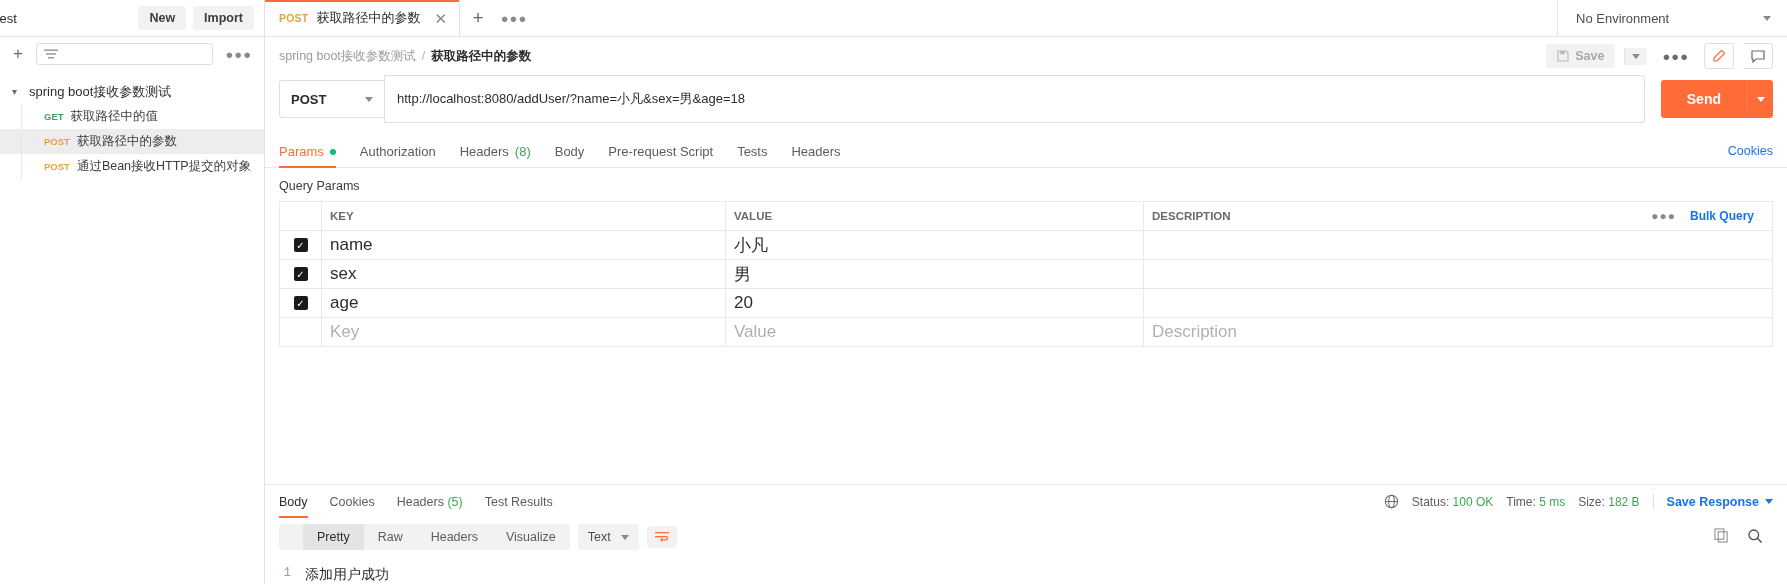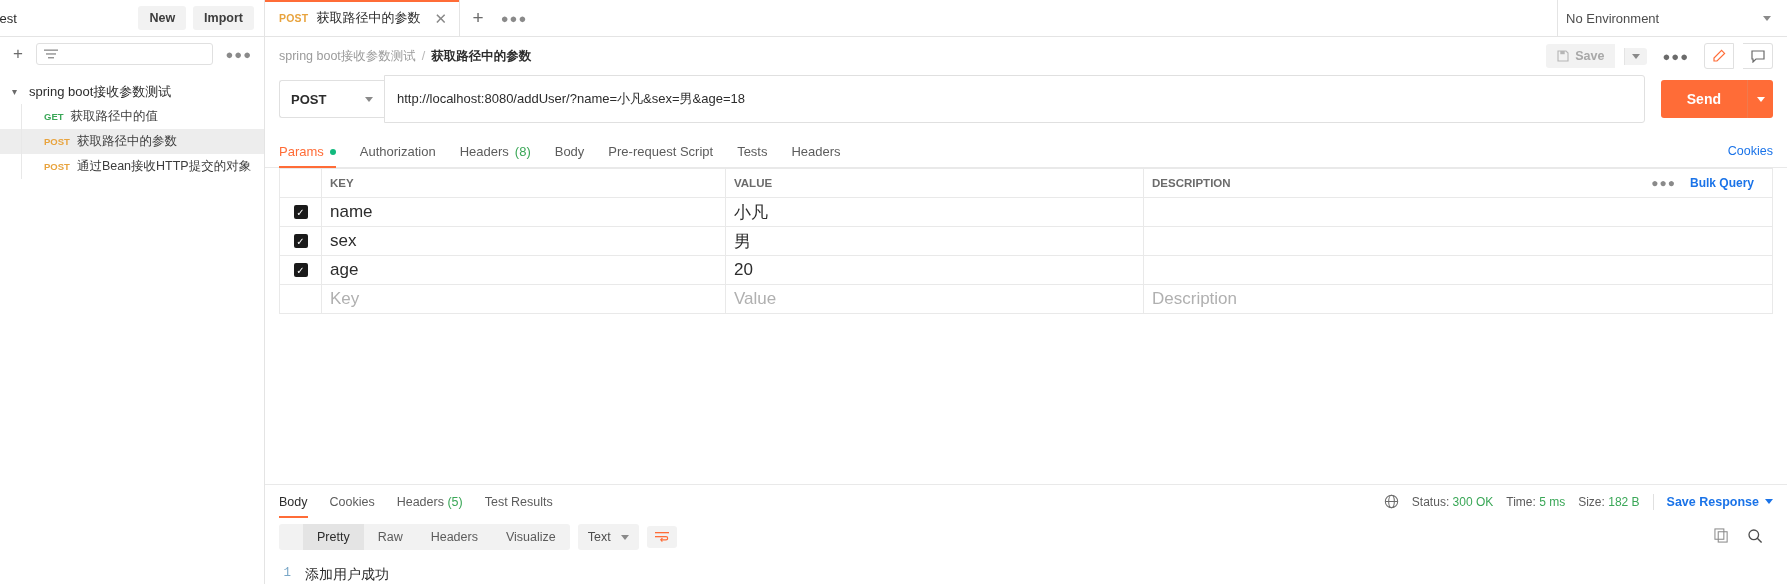--- a/index.html
+++ b/index.html
@@ -21,21 +21,21 @@
   .topbar-right { flex: 1; display: flex; align-items: stretch; position: relative; }
   .tabstrip { display:flex; align-items: stretch; }
   .tab { display:flex; align-items:center; gap:8px; padding: 0 12px 0 14px; border-right:1px solid #e4e4e4; position: relative; background:#fff; cursor:pointer; }
   .tab.active::before { content:""; position:absolute; left:0; right:0; top:0; height:2px; background:#ff6c37; }
   .tab-method { font-size:10.5px; font-weight:700; color:#e8a33d; letter-spacing:.2px; }
   .tab-title { font-size:13px; color:#2c2c2c; }
   .tab-close { color:#888; font-size:15px; margin-left:6px; line-height:1; }
   .tab-plus, .tab-dots { display:flex; align-items:center; justify-content:center; width:36px; color:#6b6b6b; cursor:pointer; }
   .tab-plus { font-size:19px; font-weight:300; }
   .tab-dots { font-size:13px; letter-spacing:1px; color:#8a8a8a;}
-  .env-select { margin-left:auto; display:flex; align-items:center; gap:14px; padding:0 16px 0 8px; border-left:1px solid #e4e4e4; min-width:230px; justify-content:space-between; color:#4d4d4d; font-size:13px; cursor:pointer;}
+  .env-select { margin-left:auto; display:flex; align-items:center; gap:14px; padding:0 16px 0 18px; border-left:1px solid #e4e4e4; min-width:230px; justify-content:space-between; color:#4d4d4d; font-size:13px; cursor:pointer;}
   .chev { width:0;height:0;border-left:4px solid transparent;border-right:4px solid transparent;border-top:5px solid #8a8a8a; }
 
   
   .body { flex:1; display:flex; min-height:0; }
 
   
   .sidebar { width:265px; flex:0 0 265px; border-right:1px solid #e4e4e4; background:#fff; display:flex; flex-direction:column; }
   .sb-toolbar { height:34px; display:flex; align-items:center; gap:8px; padding:0 8px; }
   .sb-plus { font-size:17px; color:#6b6b6b; font-weight:300; width:20px; text-align:center; cursor:pointer;}
   .sb-filter { flex:1; height:22px; border:1px solid #e0e0e0; border-radius:3px; display:flex; align-items:center; padding:0 7px; cursor:pointer;}
@@ -251,20 +251,21 @@
         </div>
         <div class="rtab">
           <span>Tests</span>
         </div>
         <div class="rtab">
           <span>Headers</span>
         </div>
         <div class="cookies-link">Cookies</div>
       </div>
 
+      <div class="qp-title">Query Params</div>
 
       <div class="tbl">
         <div class="tr">
           <div class="c-chk"></div>
           <div class="c-key th">KEY</div>
           <div class="c-val th">VALUE</div>
           <div class="c-desc th">
             <span>DESCRIPTION</span>
             <span class="hdr-right">
               <span class="hdr-dots">●●●</span>
@@ -327,21 +328,21 @@
           </div>
 
           <div class="resp-meta">
             <svg width="15" height="15" viewBox="0 0 16 16">
               <circle cx="8" cy="8" r="6.6" fill="none" stroke="#6b6b6b" stroke-width="1.1"></circle>
               <ellipse cx="8" cy="8" rx="3" ry="6.6" fill="none" stroke="#6b6b6b" stroke-width="1.1"></ellipse>
               <line x1="1.4" y1="8" x2="14.6" y2="8" stroke="#6b6b6b" stroke-width="1.1"></line>
             </svg>
             <span>
               <span>Status:</span>
-              <span class="ok">300 OK</span>
+              <span class="ok">100 OK</span>
             </span>
             <span>
               <span>Time:</span>
               <span class="ok">5 ms</span>
             </span>
             <span>
               <span>Size:</span>
               <span class="ok">182 B</span>
             </span>
             <span class="divider-v"></span>

